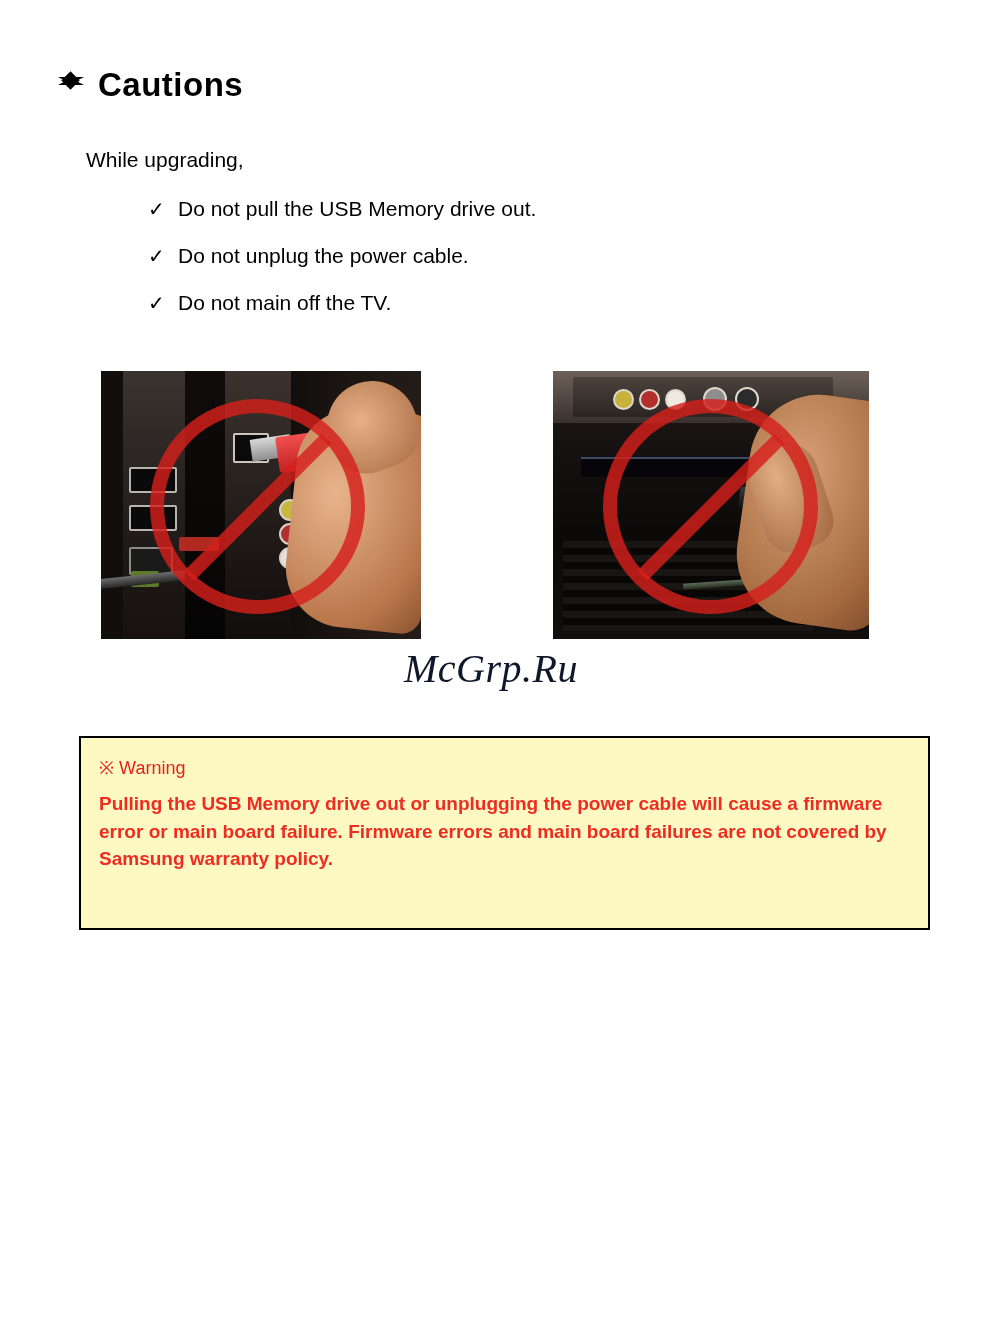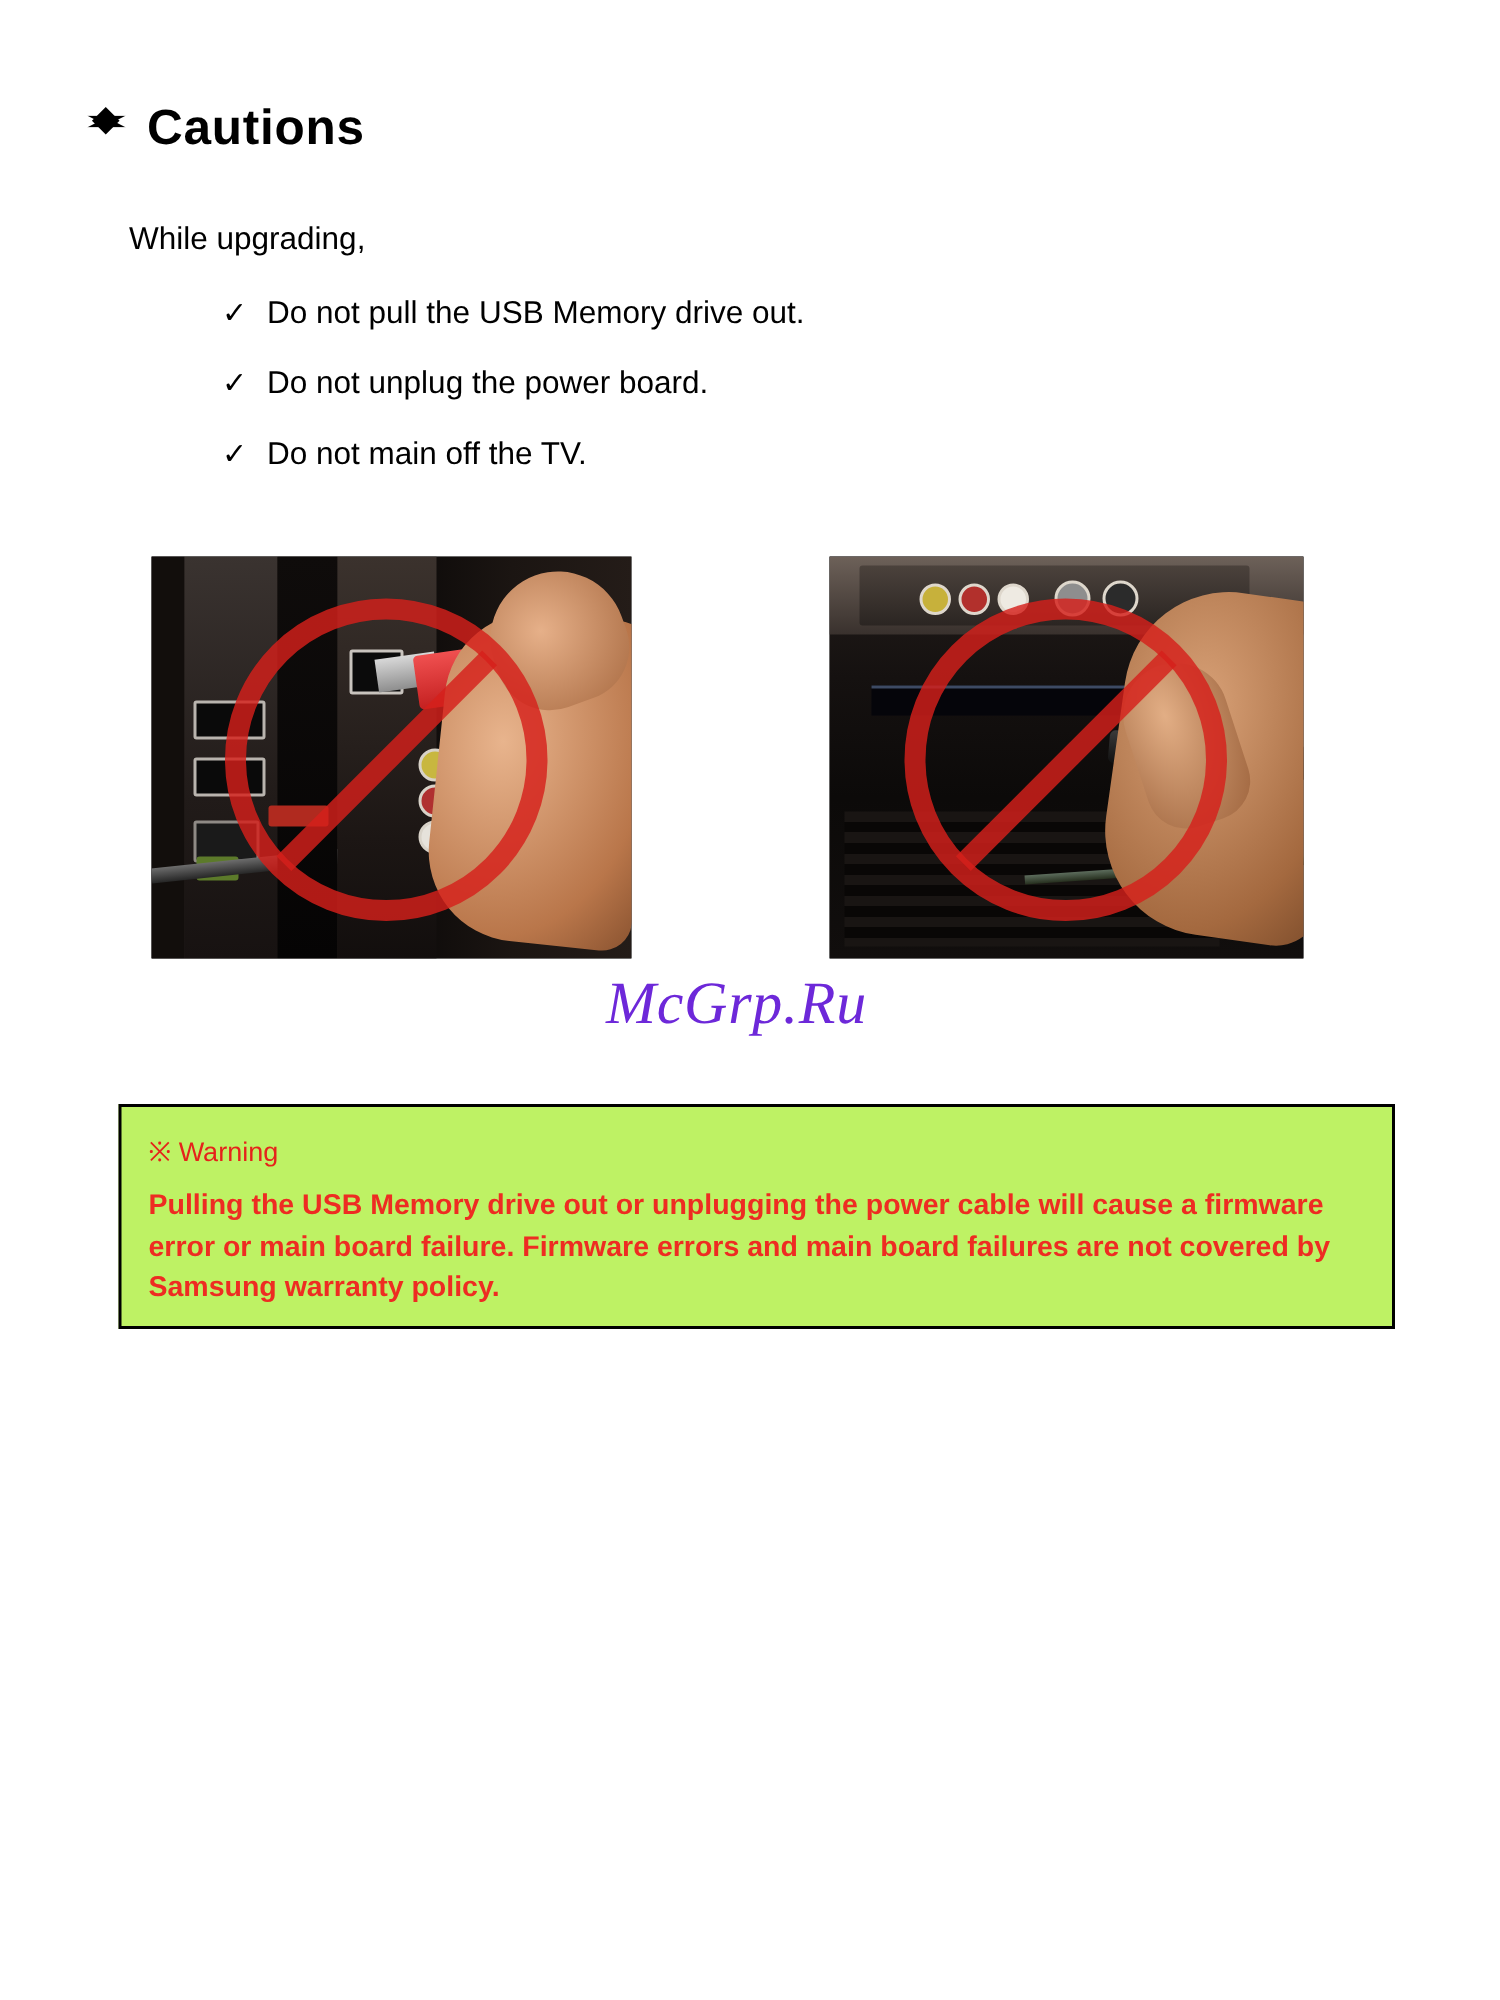--- a/index.html
+++ b/index.html
@@ -288,34 +288,34 @@
   }
 
   
   .watermark {
     position: absolute;
     left: 404px;
     top: 645px;
     font-family: "Liberation Serif", serif;
     font-style: italic;
     font-size: 40px;
-    color: #6d28d9;
+    color: #0f172a;
     letter-spacing: 0.5px;
   }
 
   
   .warning-box {
     position: absolute;
     left: 79px;
     top: 736px;
     width: 851px;
-    height: 150px;
+    height: 194px;
     border: 2px solid #000;
     box-sizing: border-box;
-    background: #bef264;
+    background: #fef9c3;
   }
   .warning-title {
     position: absolute;
     left: 18px;
     top: 17px;
     color: #e5231b;
     font-size: 18px;
   }
   .warning-body {
     position: absolute;
@@ -340,21 +340,21 @@
 
   <div class="intro">While upgrading,</div>
 
   <div class="checklist">
     <div class="check-item">
       <span class="check-mark">✓</span>
       <span>Do not pull the USB Memory drive out.</span>
     </div>
     <div class="check-item">
       <span class="check-mark">✓</span>
-      <span>Do not unplug the power board.</span>
+      <span>Do not unplug the power cable.</span>
     </div>
     <div class="check-item">
       <span class="check-mark">✓</span>
       <span>Do not main off the TV.</span>
     </div>
   </div>
 
   <div class="photos">
 
     <div class="photo photo-left">

